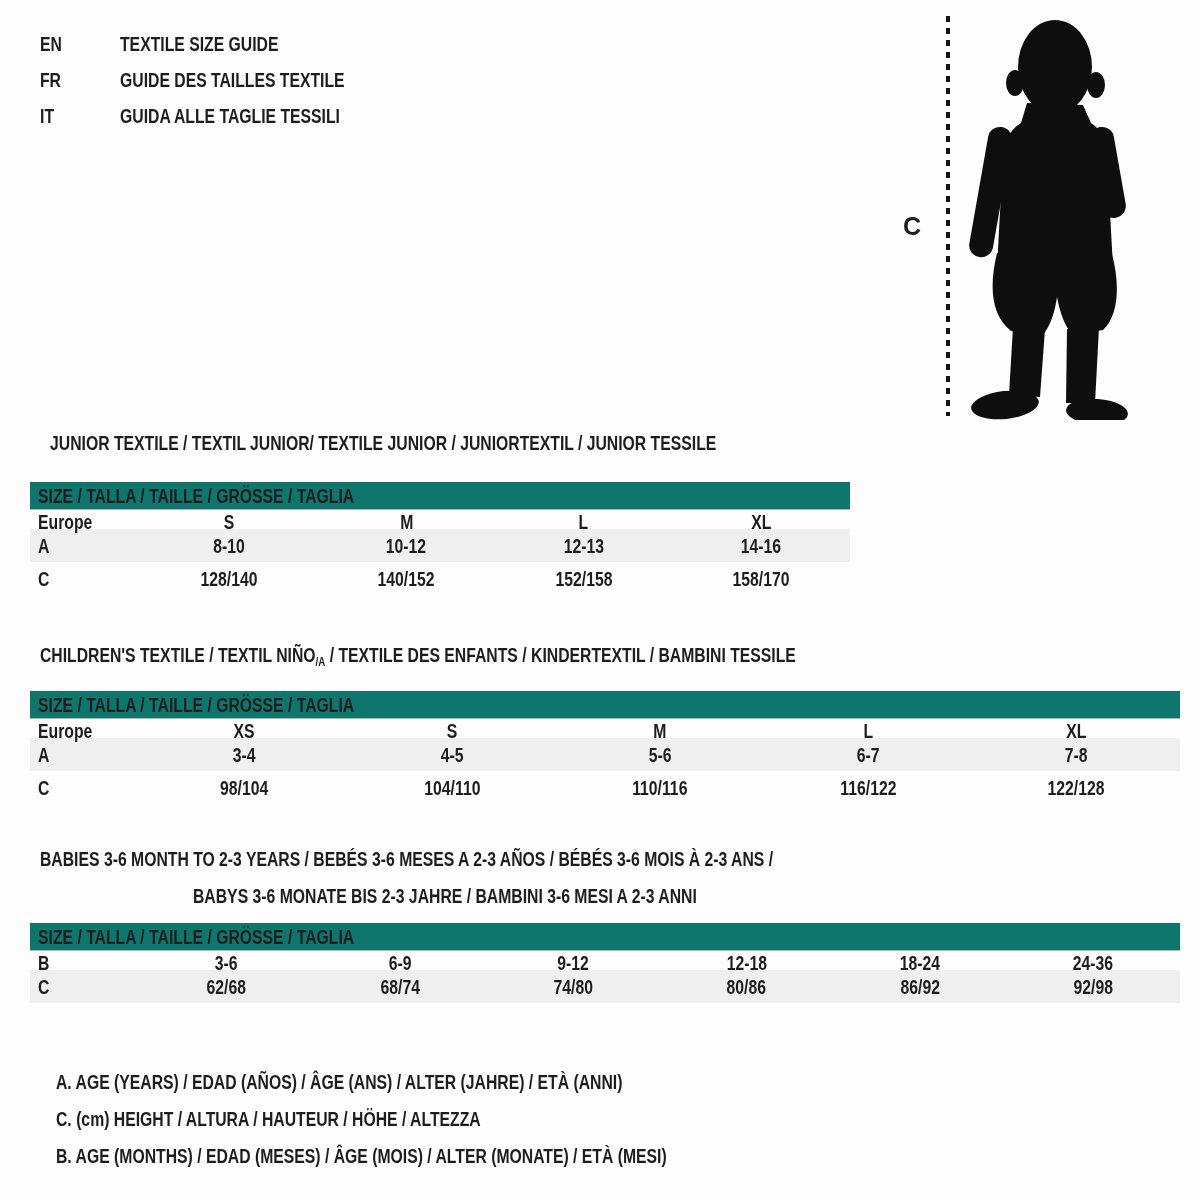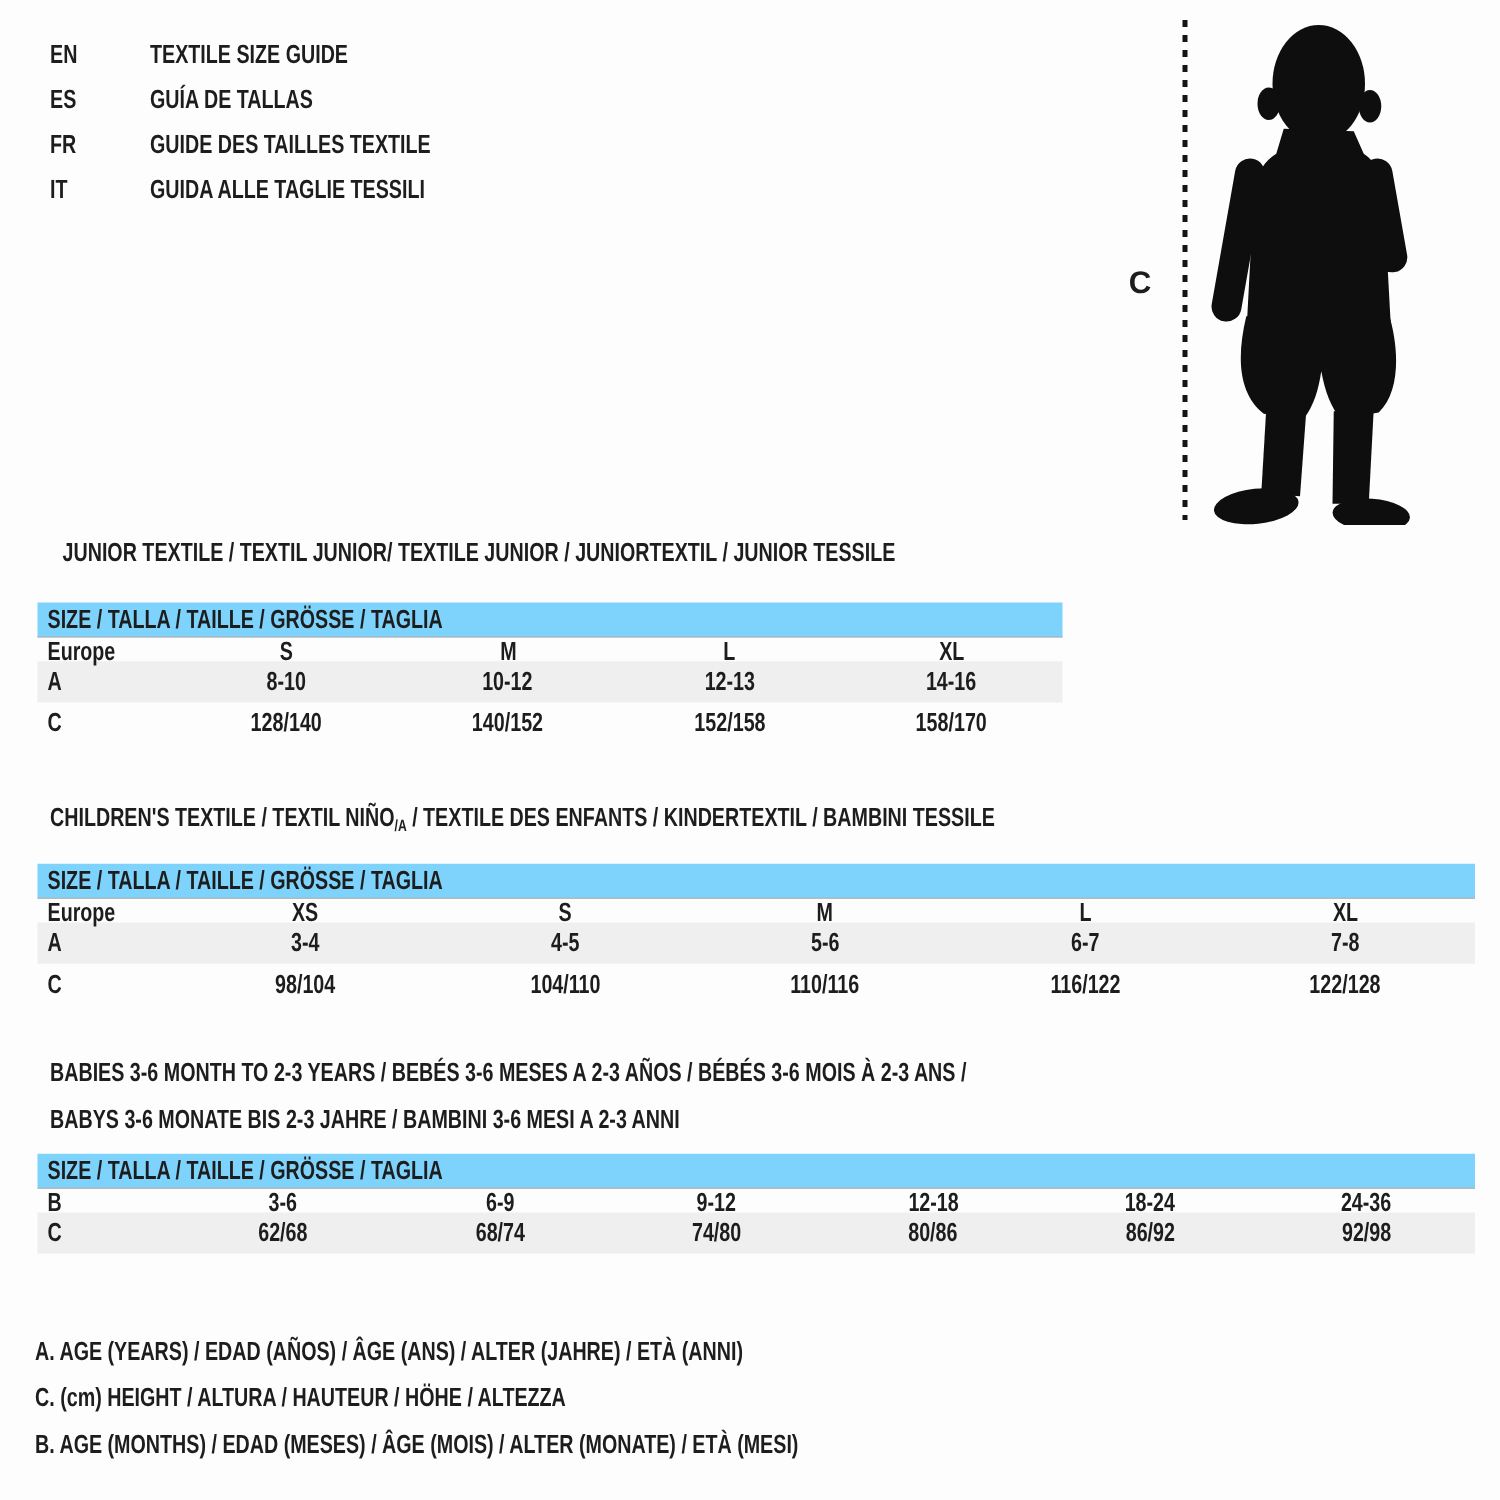--- a/index.html
+++ b/index.html
@@ -30,47 +30,43 @@
   .baby-svg { left: 963px; top: 15px; }
 
   
   .sec-title { font-size: 21px; line-height: 28px; white-space: nowrap; }
   .sub-small { font-size: 13px; vertical-align: -4px; }
 
   
   .size-table { background: transparent; }
   .band {
     height: 28px; display: flex; align-items: center;
-    background: #7dd3fc; border-bottom: 1px solid #b3b3b3;
+    background: #0f766e; border-bottom: 1px solid #b3b3b3;
     padding-left: 8px; font-size: 21px;
   }
   .trow { display: grid; align-items: center; height: 33px; font-size: 21px; }
   .trow.first { height: 19px; }
   .t1 .trow { grid-template-columns: 110px repeat(4, 1fr); }
   .t2 .trow { grid-template-columns: 110px repeat(5, 1fr); }
   .t3 .trow { grid-template-columns: 110px repeat(6, 1fr); }
   .lab { text-align: left; padding-left: 8px; }
   .val { text-align: center; }
   .stripe { background: #efefef; }
 
   
-  .legend { left: 28px; top: 1063px; }
+  .legend { left: 56px; top: 1063px; }
   .legend-line { height: 37px; display: flex; align-items: center; font-size: 21px; }
 </style>
 </head>
 <body>
 
 <div class="abs lang-list">
   <div class="lang-row">
     <span class="lang-code"><span class="cx">EN</span></span>
     <span class="cx">TEXTILE SIZE GUIDE</span>
-  </div>
-  <div class="lang-row">
-    <span class="lang-code"><span class="cx">ES</span></span>
-    <span class="cx">GUÍA DE TALLAS</span>
   </div>
   <div class="lang-row">
     <span class="lang-code"><span class="cx">FR</span></span>
     <span class="cx">GUIDE DES TAILLES TEXTILE</span>
   </div>
   <div class="lang-row">
     <span class="lang-code"><span class="cx">IT</span></span>
     <span class="cx">GUIDA ALLE TAGLIE TESSILI</span>
   </div>
 </div>
@@ -159,21 +155,21 @@
     <span class="val"><span class="cxc">98/104</span></span>
     <span class="val"><span class="cxc">104/110</span></span>
     <span class="val"><span class="cxc">110/116</span></span>
     <span class="val"><span class="cxc">116/122</span></span>
     <span class="val"><span class="cxc">122/128</span></span>
   </div>
 </div>
 
 <div class="abs" style="left:40px; top:840px;">
   <div class="sec-title" style="line-height:37px;"><span class="cx">BABIES 3-6 MONTH TO 2-3 YEARS / BEBÉS 3-6 MESES A 2-3 AÑOS / BÉBÉS 3-6 MOIS À 2-3 ANS /</span></div>
-  <div class="sec-title" style="line-height:37px;"><span class="cx">BABYS 3-6 MONATE BIS 2-3 JAHRE / BAMBINI 3-6 MESI A 2-3 ANNI</span></div>
+  <div class="sec-title" style="line-height:37px;text-align:center;"><span class="cx">BABYS 3-6 MONATE BIS 2-3 JAHRE / BAMBINI 3-6 MESI A 2-3 ANNI</span></div>
 </div>
 
 <div class="abs size-table t3" style="left:30px; top:923px; width:1150px;">
   <div class="band">
     <span class="cx">SIZE / TALLA / TAILLE / GRÖSSE / TAGLIA</span>
   </div>
   <div class="trow first">
     <span class="lab"><span class="cx">B</span></span>
     <span class="val"><span class="cxc">3-6</span></span>
     <span class="val"><span class="cxc">6-9</span></span>

